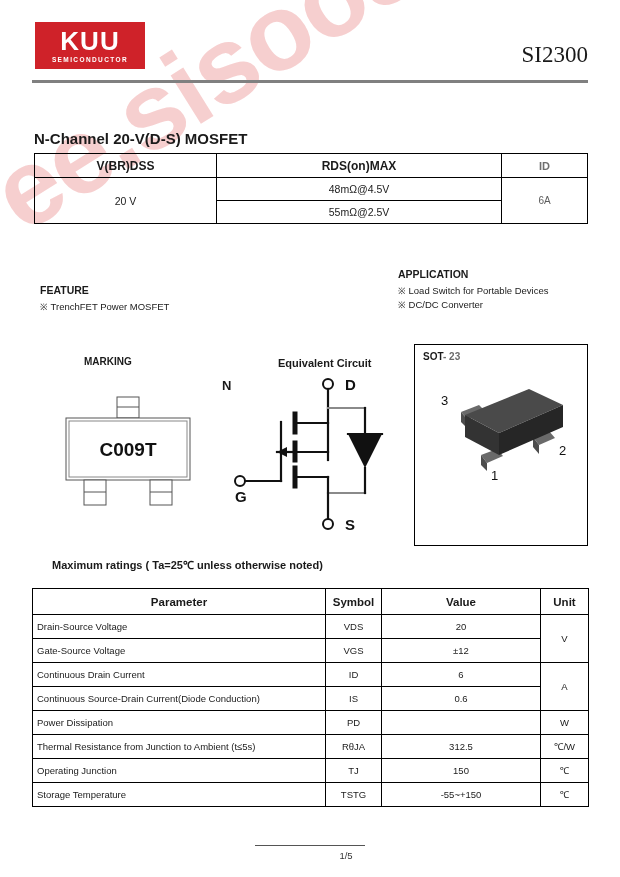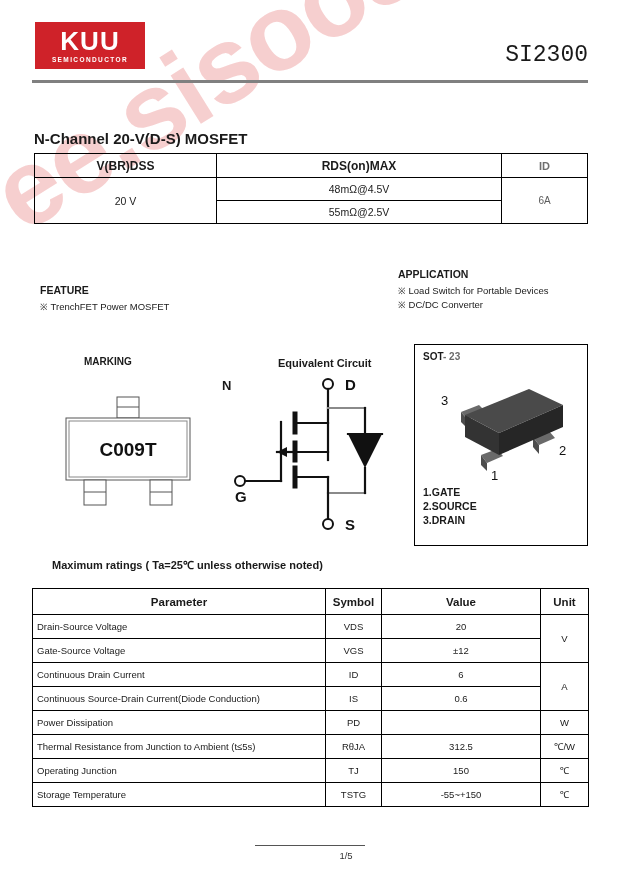--- a/index.html
+++ b/index.html
@@ -49,21 +49,21 @@
     letter-spacing:1px;line-height:26px;
     font-family:"Liberation Sans", sans-serif;
   }
   .logo-sub{
     color:#ffffff;font-size:6.5px;font-weight:bold;
     letter-spacing:1.4px;line-height:9px;margin-top:1px;
   }
   .part-no{
     position:absolute;right:32px;top:42px;
     font-size:23px;color:#1a1a1a;
-    font-family:Liberation Mono, monospace;
+    font-family:Liberation Serif, serif;
   }
   .header-rule{
     position:absolute;left:32px;top:80px;width:556px;height:3px;
     background:#808080;
   }
 
   
   .doc-title{
     position:absolute;left:34px;top:130px;
     font-size:15px;font-weight:bold;
@@ -274,25 +274,20 @@
         <polygon points="32,40 96,14 130,30 66,58" fill="#4a4a4a"></polygon>
 
         <polygon points="32,40 66,58 66,80 32,62" fill="#333333"></polygon>
 
         <polygon points="66,58 130,30 130,52 66,80" fill="#262626"></polygon>
         <text x="8" y="30" font-family="Liberation Sans, sans-serif" font-size="13" fill="#111">3</text>
         <text x="126" y="80" font-family="Liberation Sans, sans-serif" font-size="13" fill="#111">2</text>
         <text x="58" y="105" font-family="Liberation Sans, sans-serif" font-size="13" fill="#111">1</text>
       </svg>
 
-      <div class="pin-list">
-        <div>1.GATE</div>
-        <div>2.SOURCE</div>
-        <div>3.DRAIN</div>
-      </div>
     </div>
 
     <div class="maxrat-title">Maximum ratings ( Ta=25℃ unless otherwise noted)</div>
 
     <table class="tbl2">
       <colgroup>
         <col style="width:293px">
         <col style="width:56px">
         <col style="width:159px">
         <col style="width:48px">

